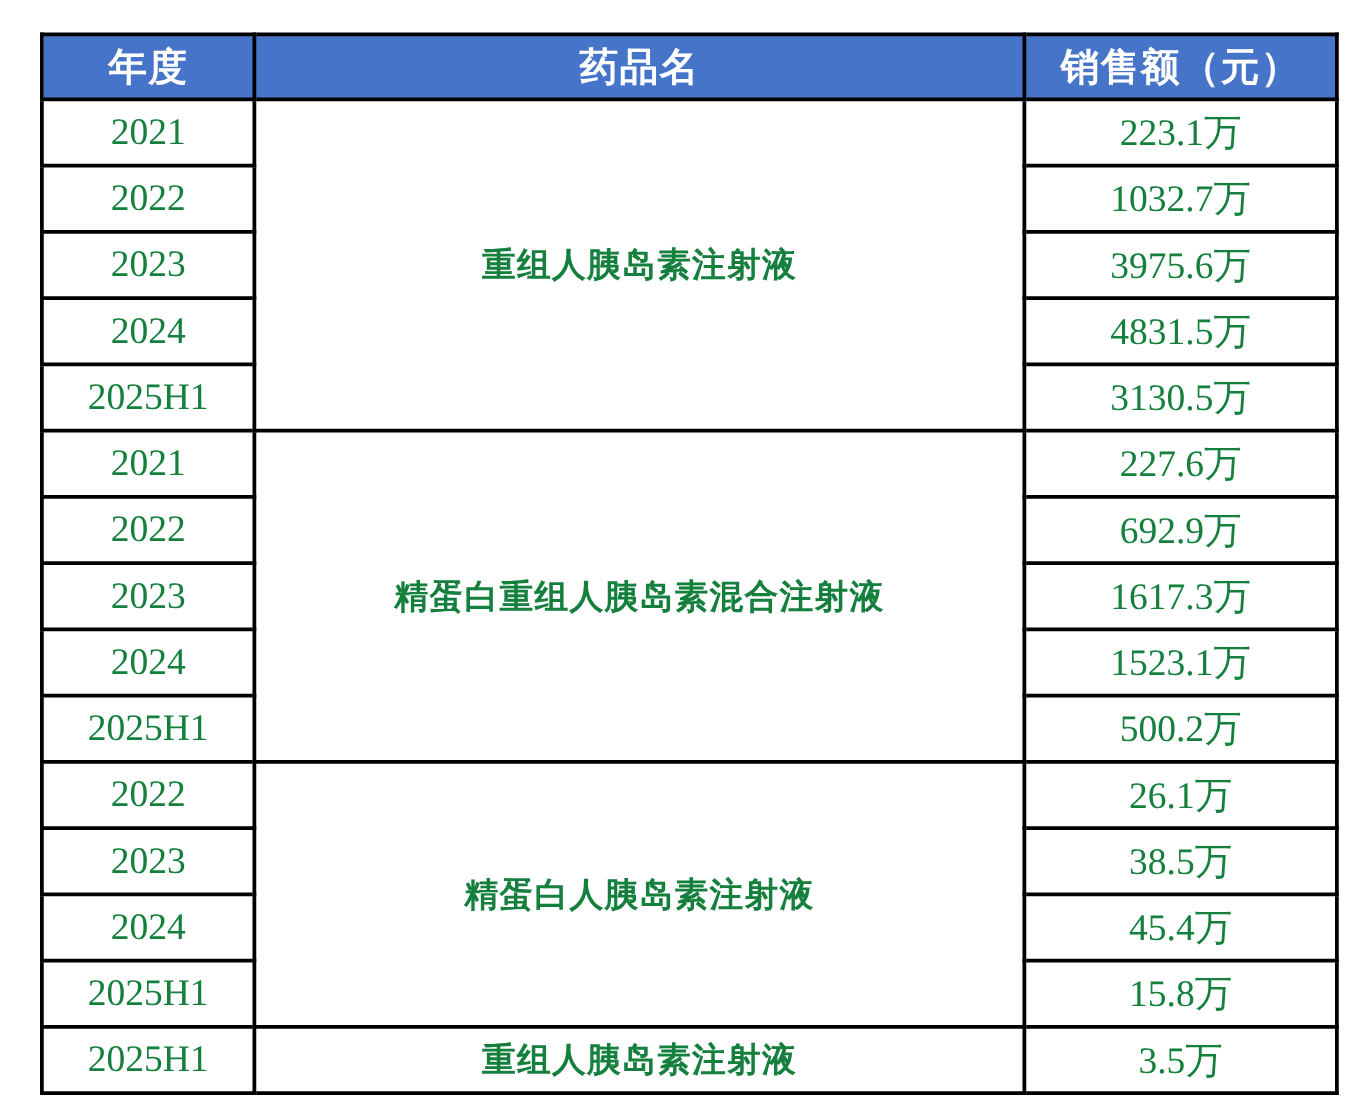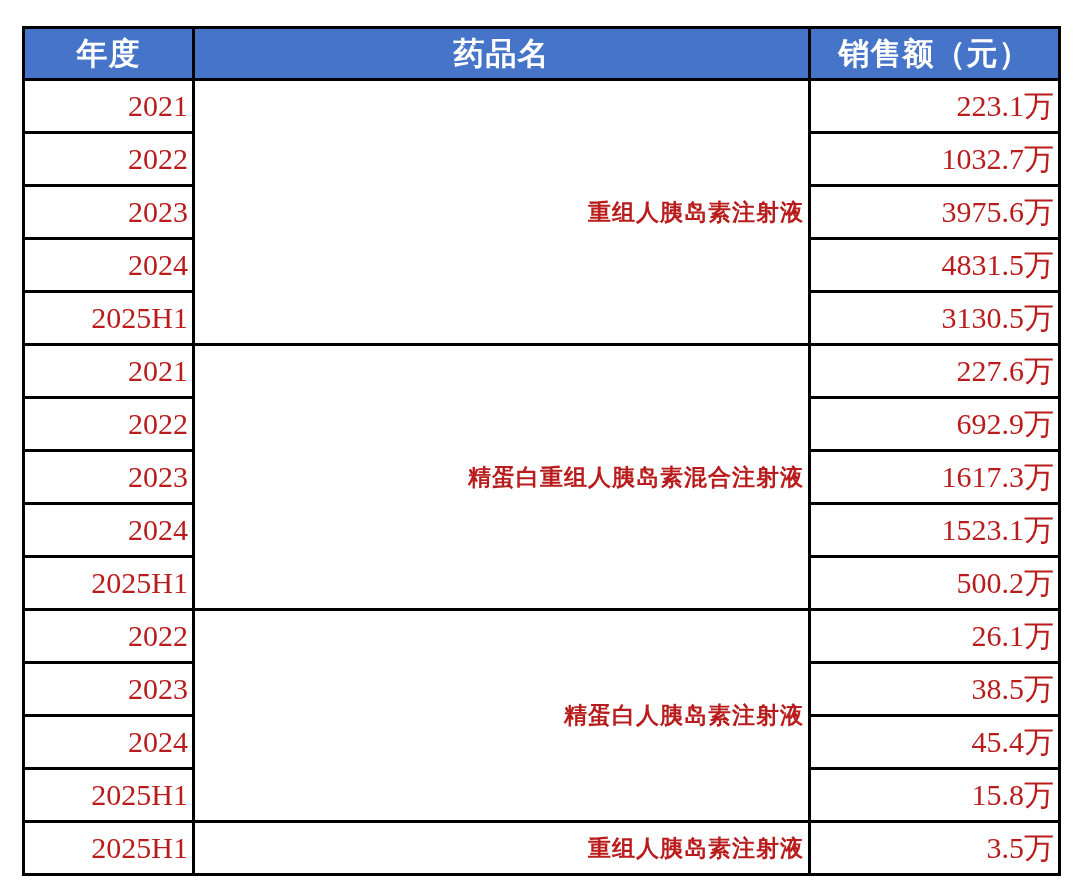--- a/index.html
+++ b/index.html
@@ -6,21 +6,21 @@
     margin: 0;
     padding: 0;
     background: #ffffff;
     font-family: "Liberation Serif", "DejaVu Serif", serif;
   }
   .page {
     width: 1080px;
     height: 894px;
     background: #ffffff;
     box-sizing: border-box;
-    padding: 26px 22px 0 22px;
+    padding: 26px 22px 0 32px;
   }
   table.sales-table {
     border-collapse: collapse;
     table-layout: fixed;
     width: 1036px;
   }
   .sales-table col.col-year  { width: 170px; }
   .sales-table col.col-drug  { width: 616px; }
   .sales-table col.col-sales { width: 250px; }
   .sales-table th, .sales-table td {
@@ -34,27 +34,26 @@
     height: 49px;
     background: #4674C8;
     color: #ffffff;
     font-weight: 700;
     font-size: 31px;
     letter-spacing: 1px;
   }
   .sales-table td {
     height: 50px;
     background: #ffffff;
-    color: #b91c1c;
+    color: #15803d;
     font-size: 30px;
-    text-align: right;
   }
   .sales-table td.drug-cell {
     font-weight: 700;
-    font-size: 23px;
+    font-size: 27px;
     letter-spacing: 1px;
   }
 </style>
 </head>
 <body>
 
 <div class="page">
   <table class="sales-table">
     <colgroup>
       <col class="col-year">

